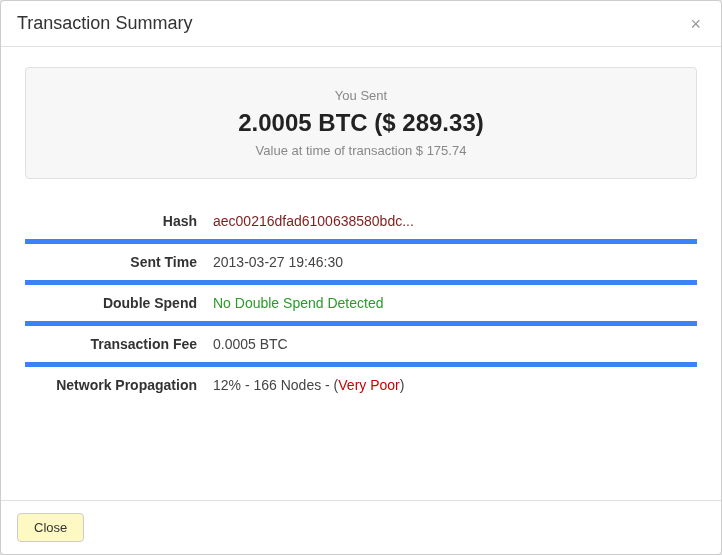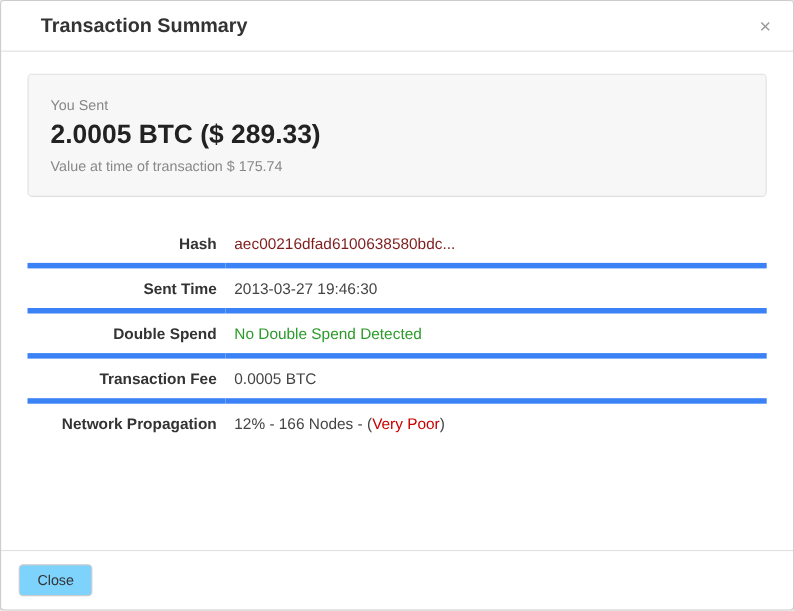--- a/index.html
+++ b/index.html
@@ -32,23 +32,22 @@
     .dialog-header {
       display: flex;
       align-items: center;
       justify-content: space-between;
       padding: 12px 16px;
       border-bottom: 1px solid #e0e0e0;
     }
 
     .dialog-title {
       font-size: 18px;
-      font-weight: bold;
+      font-weight: normal;
       color: #333;
-      margin-left: 20px;
     }
 
     .close-x {
       cursor: pointer;
       color: #999;
       font-size: 18px;
       line-height: 1;
       background: none;
       border: none;
       padding: 0 4px;
@@ -57,21 +56,21 @@
     .dialog-body {
       padding: 20px 24px;
       flex: 1;
     }
 
     .summary-box {
       background: #f7f7f7;
       border: 1px solid #e0e0e0;
       border-radius: 4px;
       padding: 20px;
-      text-align: left;
+      text-align: center;
       margin-bottom: 24px;
     }
 
     .summary-label {
       font-size: 13px;
       color: #888;
       margin-bottom: 6px;
     }
 
     .summary-amount {
@@ -132,21 +131,21 @@
 
     .dialog-footer {
       padding: 12px 16px;
       border-top: 1px solid #e0e0e0;
       display: flex;
       align-items: center;
     }
 
     .close-btn {
       padding: 6px 16px;
-      background: #7dd3fc;
+      background: #fef9c3;
       border: 1px solid #ccc;
       border-radius: 4px;
       font-size: 13px;
       cursor: pointer;
       color: #333;
     }
   </style>
 </head>
 <body>
 

